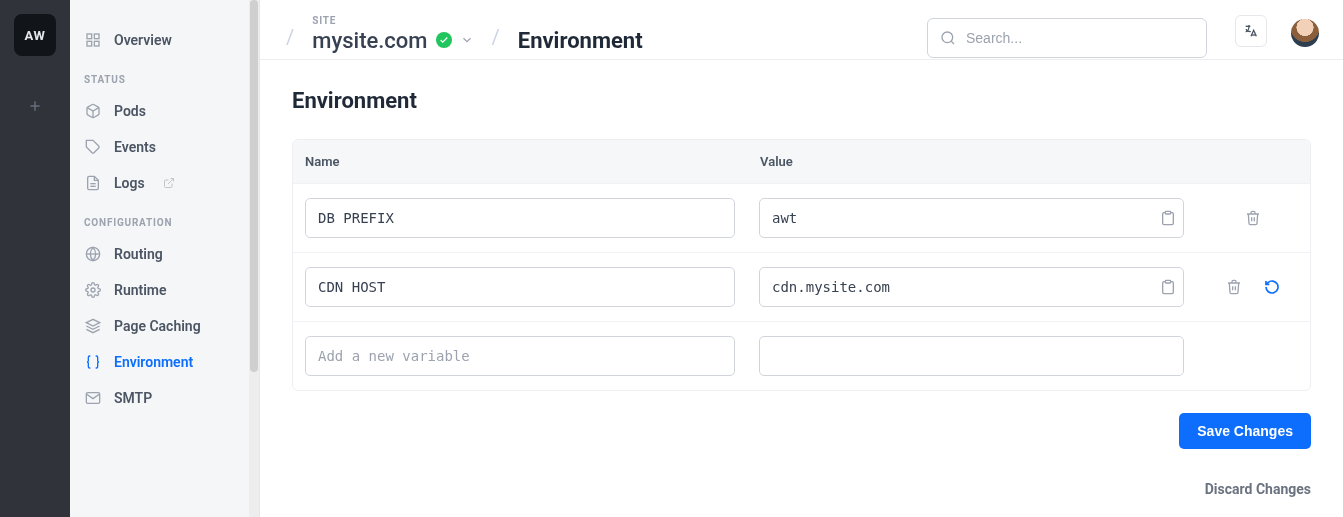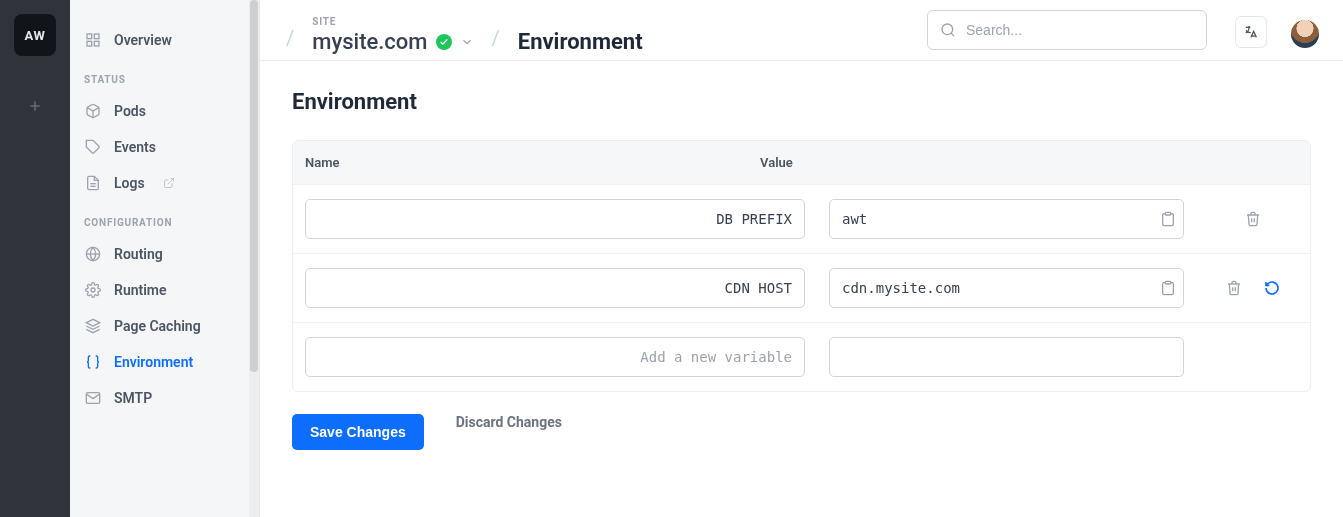--- a/index.html
+++ b/index.html
@@ -93,21 +93,21 @@
 
   .search {
     height: 40px;
     border: 1px solid #d1d5db;
     border-radius: 6px;
     width: 280px;
     display:flex; align-items:center;
     padding: 0 12px;
     gap: 10px;
     color:#9ca3af;
-    margin-bottom: 10px;
+    margin-bottom: 1px;
   }
   .search input {
     border:none; outline:none; font-size: 14px; flex:1; color:#374151; background:transparent;
   }
   .search input::placeholder { color:#9ca3af; }
 
   .top-icon-btn {
     width:32px;height:32px;border:1px solid #e5e7eb;border-radius:6px;
     display:flex;align-items:center;justify-content:center;
     color:#4b5563; margin: 0 0 12px 20px; cursor:pointer;
@@ -140,32 +140,32 @@
     border: 1px solid #d1d5db;
     border-radius: 5px;
     padding: 0 12px;
     font-size: 14px;
     font-family: ui-monospace, SFMono-Regular, Menlo, Consolas, monospace;
     color:#374151;
     outline:none;
     background:#fff;
   }
   .input::placeholder { color:#9ca3af; }
-  .col-name .input { width: 500px; text-align: right; }
+  .col-name .input { width: 430px; }
   .col-value { flex:1; display:flex; position:relative;}
   .col-value .input { width: 100%; padding-right: 36px;}
   .paste-btn {
     position:absolute; right:8px; top:50%; transform:translateY(-50%);
     color:#9ca3af; cursor:pointer; display:flex;
   }
   .row-actions { width: 90px; display:flex; align-items:center; justify-content:center; gap: 22px;}
   .row-actions .act { color:#9ca3af; cursor:pointer; display:flex;}
   .row-actions .act.refresh { color:#0d6efd; }
 
-  .btn-row { margin-top: 22px; display:flex; align-items:flex-start; gap: 32px;}
+  .btn-row { margin-top: 22px; display:flex; align-items:flex-end; gap: 32px; flex-direction: column;}
   .btn-primary {
     background:#0d6efd; color:#fff; border:none; height: 36px; padding: 0 18px;
     font-size:14px; font-weight:700; border-radius:5px; cursor:pointer;
   }
   .btn-link { color:#6b7280; font-size:14px; font-weight:700; cursor:pointer; }
 
   svg { display:block; }
 </style>
 </head>
 <body>

